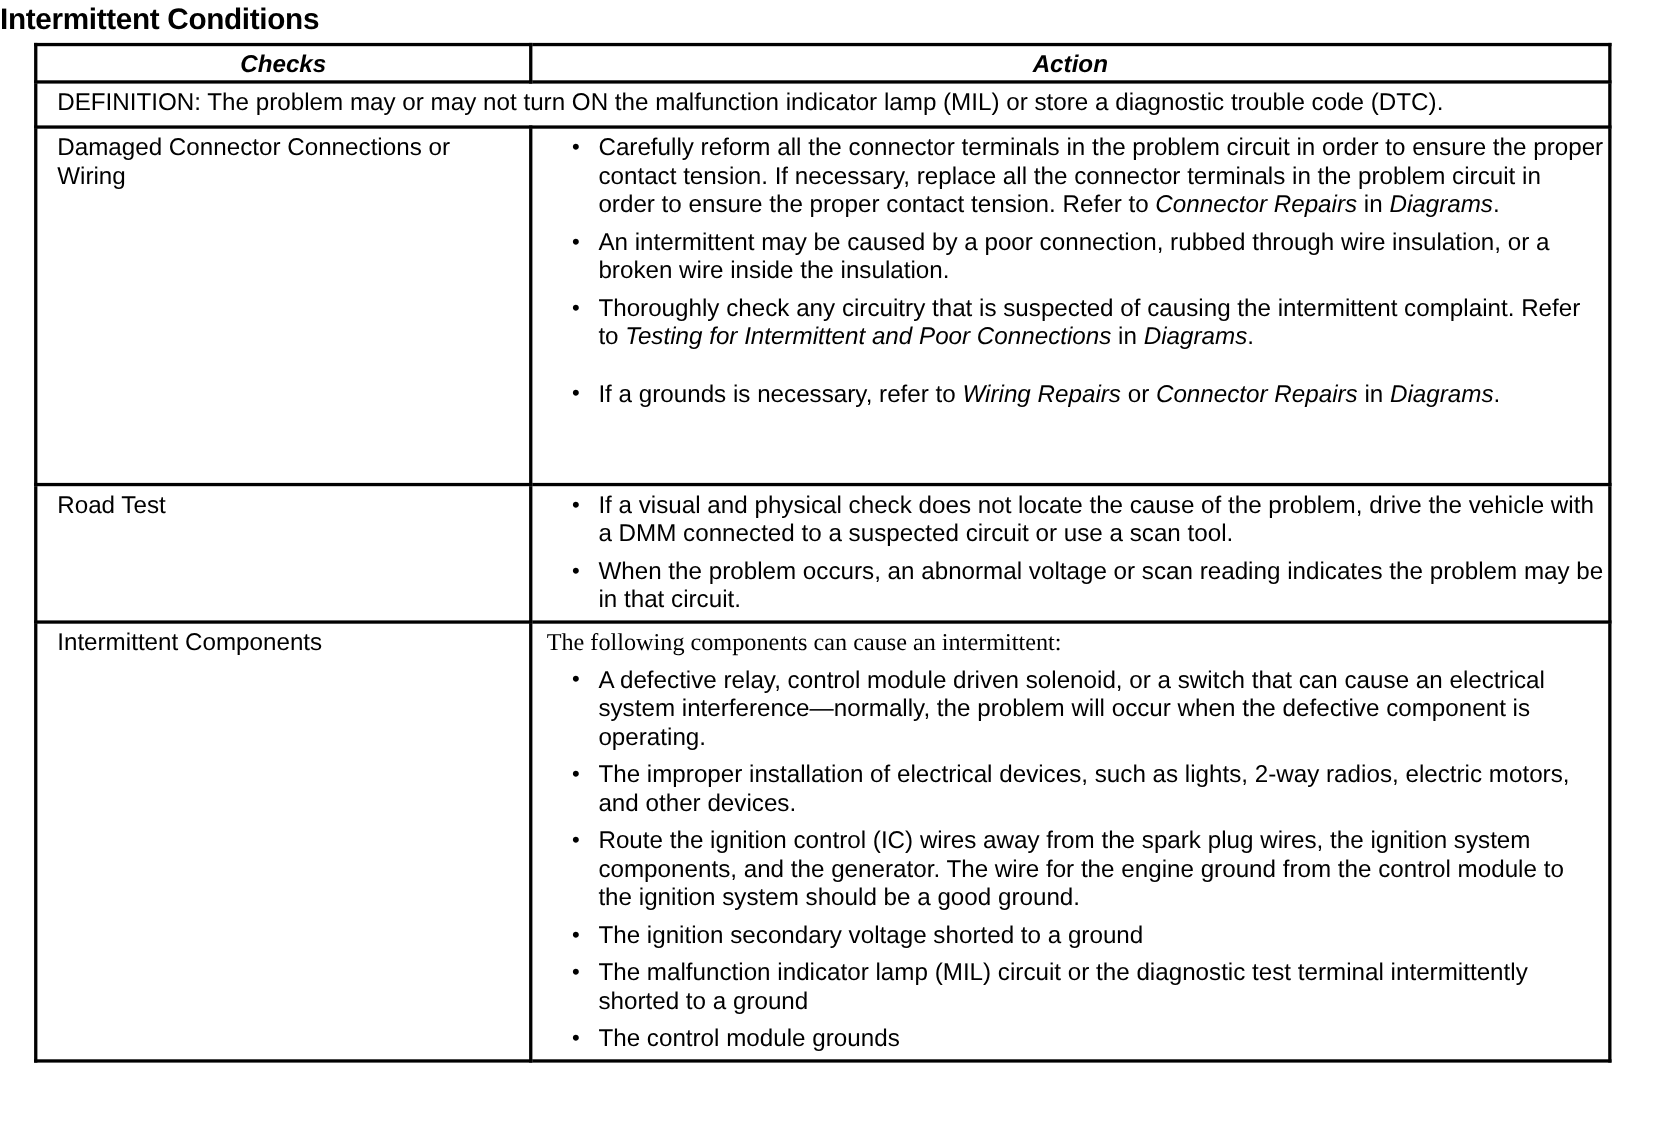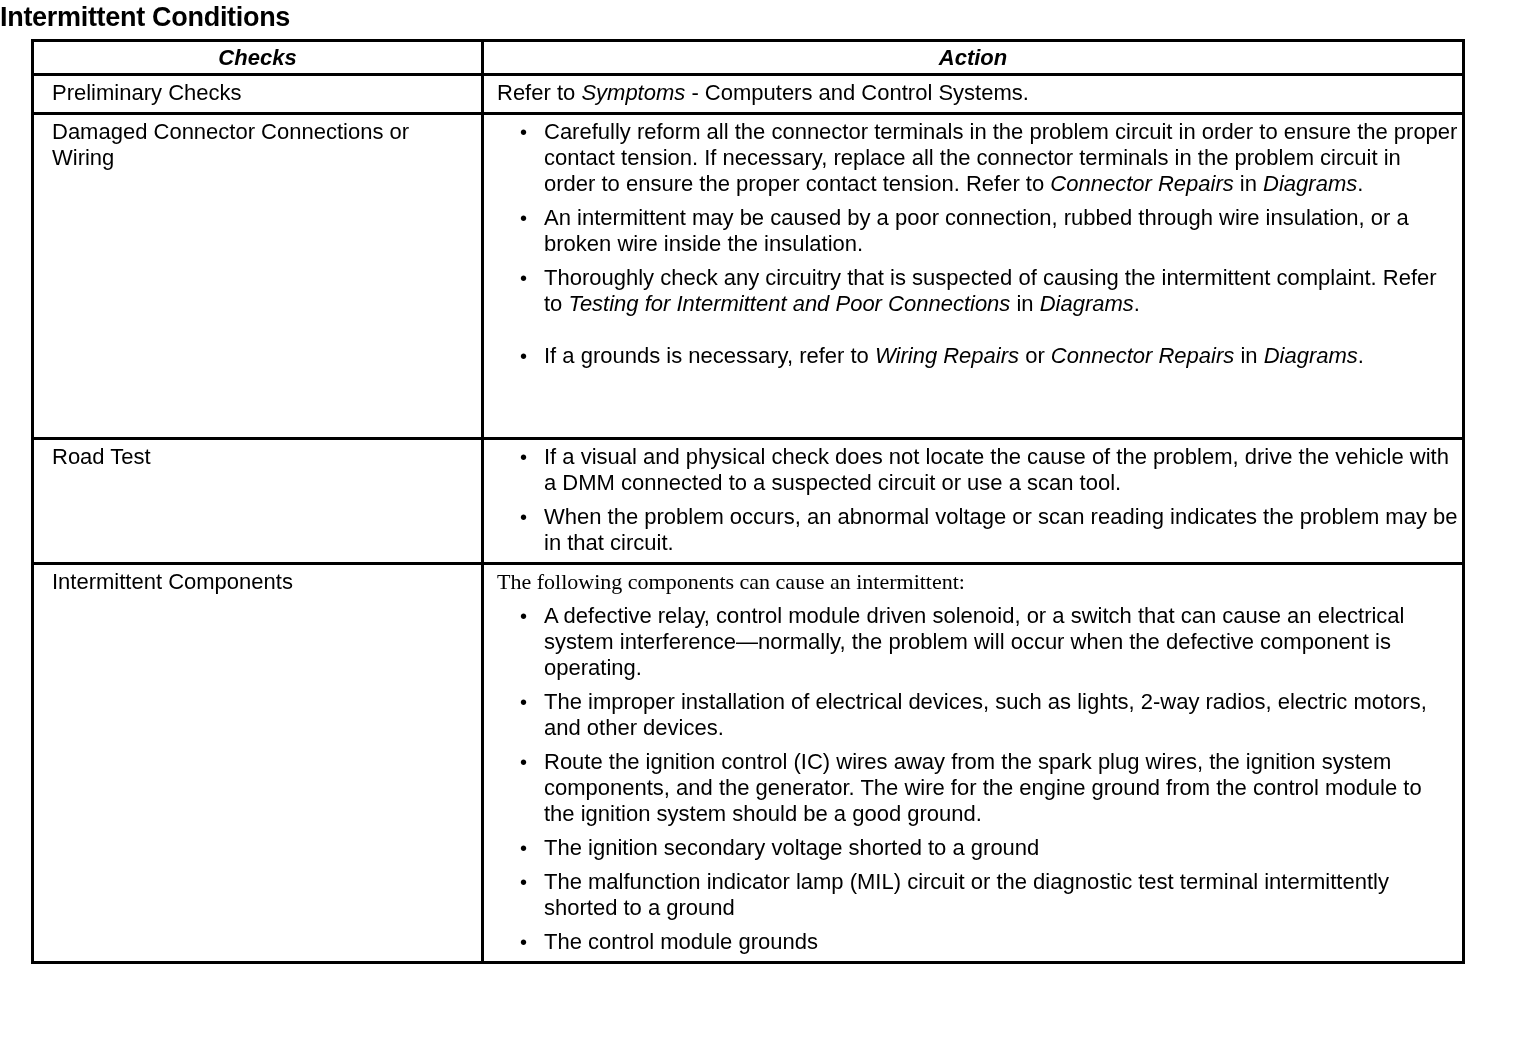--- a/index.html
+++ b/index.html
@@ -48,25 +48,22 @@
       <col class="c1">
       <col class="c2">
     </colgroup>
   <thead>
     <tr>
       <th>Checks</th>
       <th>Action</th>
     </tr>
   </thead>
   <tbody>
-    <tr>
-      <td>Preliminary Checks</td>
-      <td class="act">
-        <span><span>Refer to </span><em>Symptoms</em><span> - Computers  and  Control  Systems.</span></span>
-      </td>
+    <tr class="def">
+      <td colspan="2">DEFINITION: The problem may or may not turn ON the malfunction indicator lamp (MIL) or store a diagnostic trouble code (DTC).</td>
     </tr>
     <tr class="row-damaged">
       <td>Damaged Connector Connections or Wiring</td>
       <td class="act">
         <ul>
             <li><span class="bullet">•</span><span><span>Carefully reform all the connector terminals in the problem circuit in order to ensure the proper contact tension. If necessary, replace all the connector terminals in the problem circuit in order to ensure the proper contact tension. Refer to </span><em>Connector Repairs</em><span> in </span><em>Diagrams</em><span>.</span></span></li>
             <li><span class="bullet">•</span><span><span>An intermittent may be caused by a poor connection, rubbed through wire insulation, or a broken wire inside the insulation.</span></span></li>
             <li><span class="bullet">•</span><span><span>Thoroughly check any circuitry that is suspected of causing the intermittent complaint. Refer to </span><em>Testing for Intermittent and Poor Connections</em><span> in </span><em>Diagrams</em><span>.</span></span></li>
             <li class="gap"><span class="bullet">•</span><span><span>If a grounds is necessary, refer to </span><em>Wiring Repairs</em><span> or </span><em>Connector Repairs</em><span> in </span><em>Diagrams</em><span>.</span></span></li>
           </ul>

